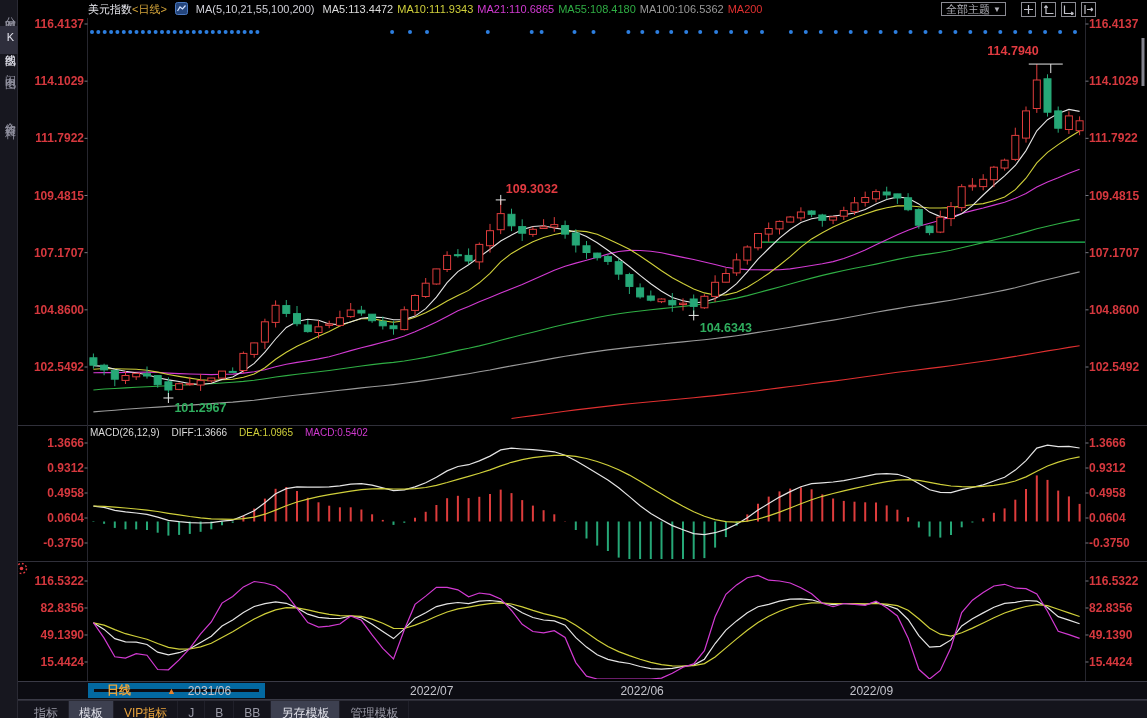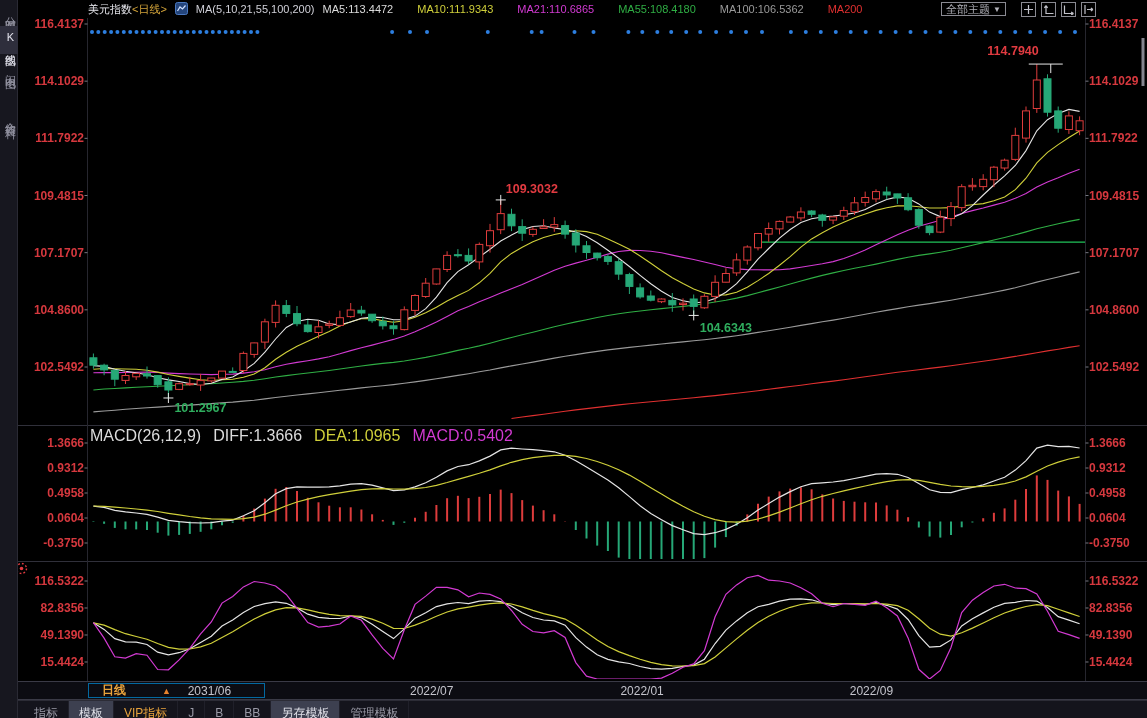--- a/index.html
+++ b/index.html
@@ -18,40 +18,40 @@
     color:#9292a0;padding:5px 0;margin-bottom:7px;cursor:pointer;width:18px;text-align:center}
   .side-item.active{background:#2e2e3c;color:#e2e2ec}
   .side-item:nth-child(4){margin-top:24px}
 
   
   #header{position:absolute;left:18px;top:0;height:18px;right:0;display:flex;align-items:center;
     gap:8px;padding-left:70px;font-size:11px;color:#d0d0d8;background:#000;z-index:4;white-space:nowrap}
   .sym{color:#e9e9ef}
   .period{color:#d5a53a}
   .magroup{color:#d0d0d8}
-  #ma-values{display:flex;gap:24px}
+  #ma-values{display:flex;gap:4px}
   #theme-btn{position:absolute;left:941px;top:2px;height:14px;padding:0 4px;border:1px solid #8a8a92;
     color:#b2b2ba;font-size:11px;display:flex;align-items:center;gap:3px;z-index:6;background:#000;cursor:pointer}
   #theme-btn .arrow{font-size:8px}
   #win-icons{position:absolute;left:1021px;top:2px;display:flex;gap:5px;z-index:6}
   .wbtn{width:15px;height:15px;border:1px solid #8a8a92;display:flex;align-items:center;
     justify-content:center;background:#000;cursor:pointer}
 
   
-  #macd-header{position:absolute;left:90px;top:427px;display:flex;gap:12px;font-size:16px;
+  #macd-header{position:absolute;left:90px;top:427px;display:flex;gap:12px;font-size:10px;
     color:#dcdcdc;z-index:4;white-space:nowrap}
   #kdj-header{position:absolute;left:90px;top:563px;display:flex;gap:12px;font-size:12.5px;
     color:#dcdcdc;z-index:4;white-space:nowrap}
   #macd-values,#kdj-values{display:flex;gap:12px}
   #kdj-icon{position:absolute;left:14px;top:561px;z-index:4}
 
   
   #xaxis-row{position:absolute;left:18px;top:681px;width:1129px;height:19px;background:#0c0c12;
     border-top:1px solid #3a3a46;border-bottom:1px solid #3a3a46;font-size:12px;color:#c4c4cc;z-index:5}
-  #period-cell{position:absolute;left:70px;top:1px;width:177px;height:15px;border:1px solid #0369a1;
+  #period-cell{position:absolute;left:70px;top:1px;width:177px;height:15px;border:6px solid #0369a1;
     display:flex;align-items:center;color:#e8a33c;padding-left:13px;gap:36px;font-weight:700;cursor:pointer}
   #period-cell .up{color:#e8832c;font-size:9px;font-weight:400}
   .month{position:absolute;top:2px}
 
   
   #toolbar{position:absolute;left:18px;top:700px;width:1129px;height:18px;background:#14141c;
     border-top:1px solid #2c2c36;z-index:5}
   #toolbar-tabs{display:flex;height:100%;padding-left:6px;font-size:12px}
   .tab{padding:12px 10px;display:flex;align-items:center;color:#9a9aa6;
     border-right:1px solid #20202a;cursor:pointer;white-space:nowrap}
@@ -593,21 +593,21 @@
   </div>
 
   <div id="xaxis-row">
     <div id="period-cell">
       <span>日线</span>
       <span class="up">▲</span>
     </div>
     <div id="month-labels">
         <span class="month" style="left: 169.7px;">2031/06</span>
         <span class="month" style="left: 392.031px;">2022/07</span>
-        <span class="month" style="left: 602.398px;">2022/01</span>
+        <span class="month" style="left: 602.398px;">2022/06</span>
         <span class="month" style="left: 831.708px;">2022/09</span>
       </div>
   </div>
 
   <div id="toolbar">
     <div id="toolbar-tabs">
         <span class="tab ">指标</span>
         <span class="tab active">模板</span>
         <span class="tab vip">VIP指标</span>
         <span class="tab ">J</span>

